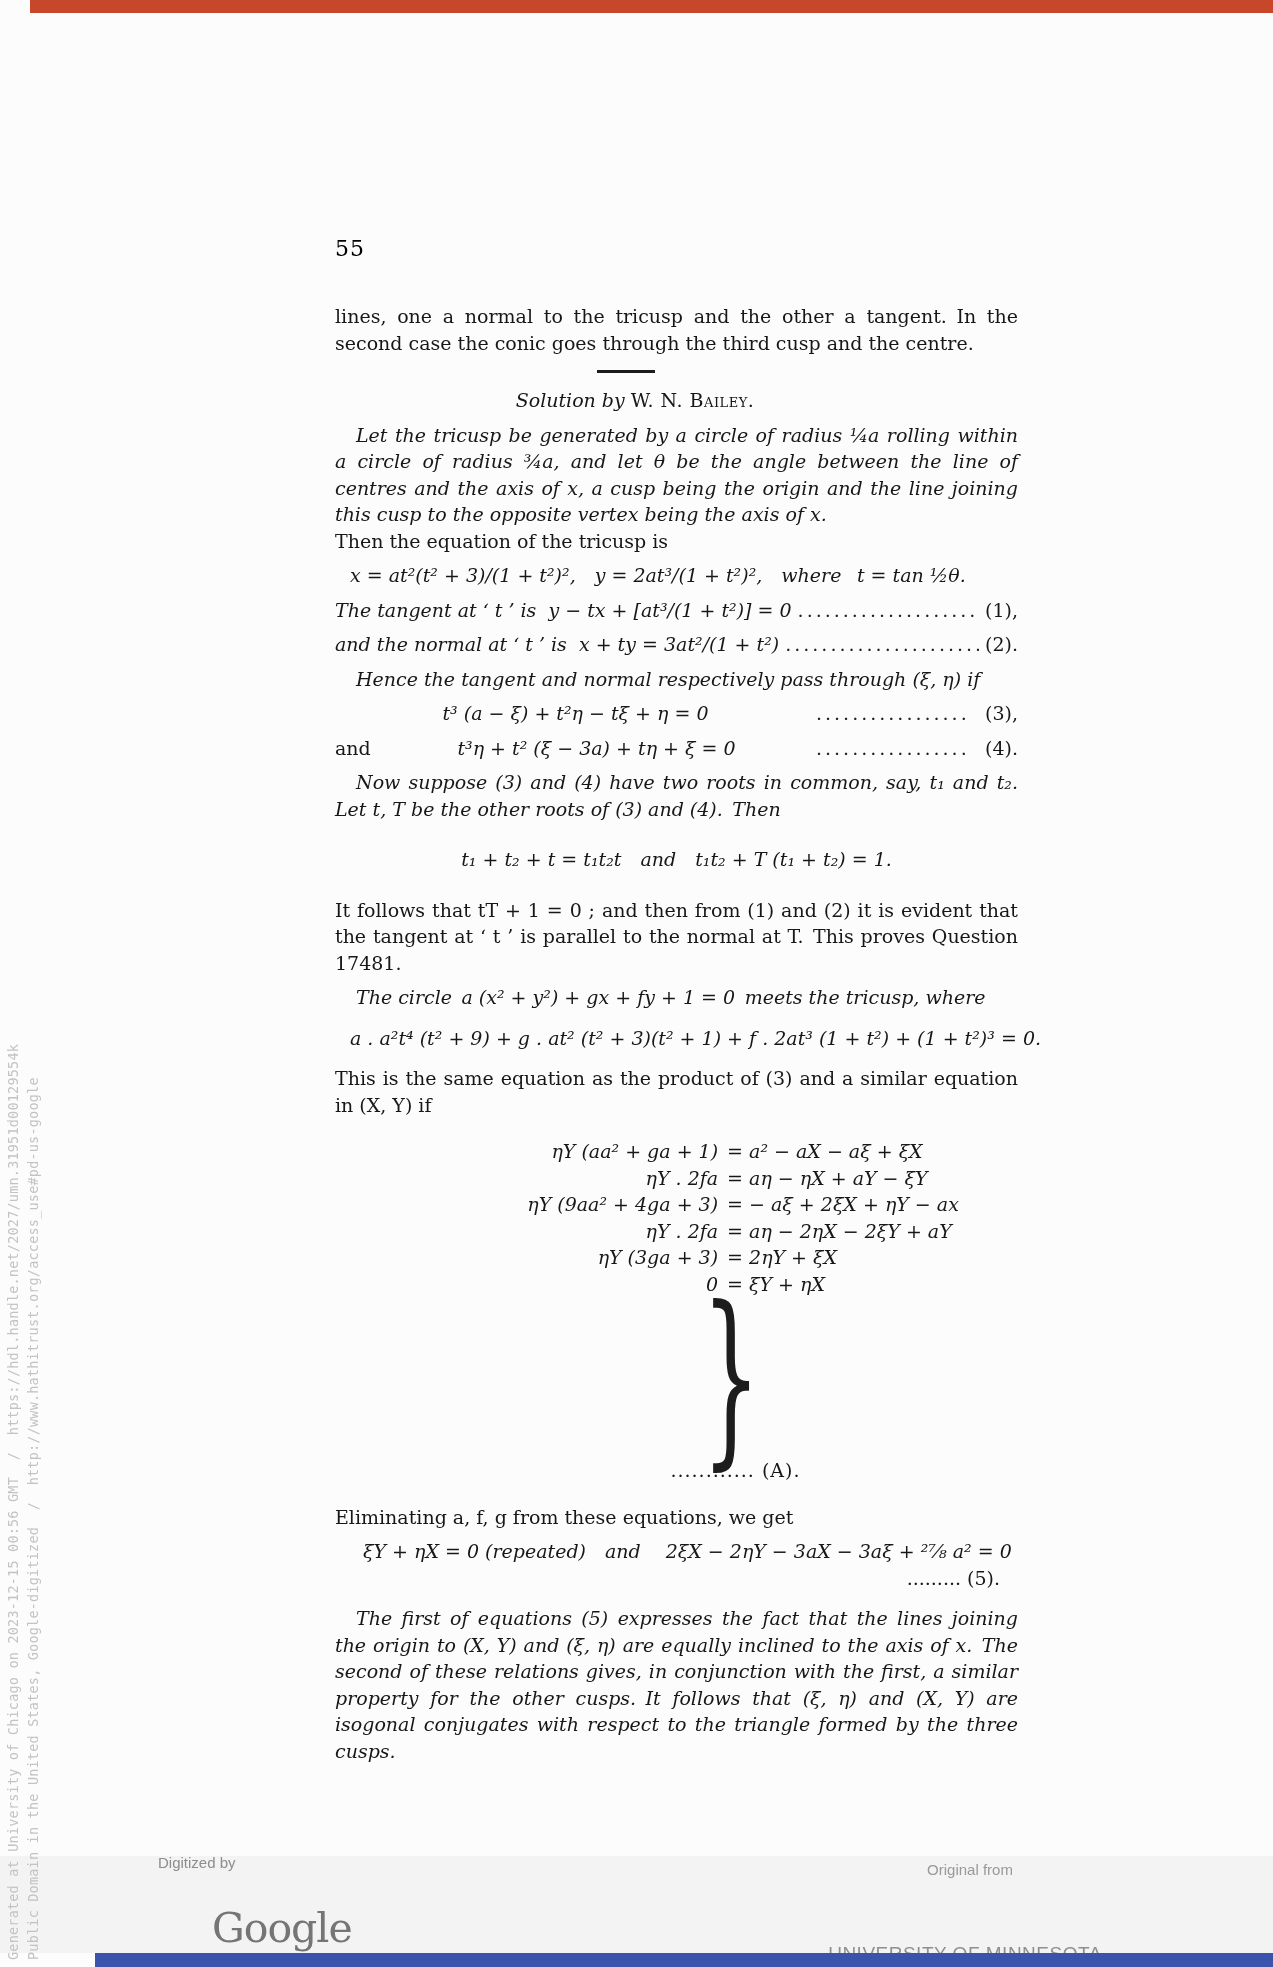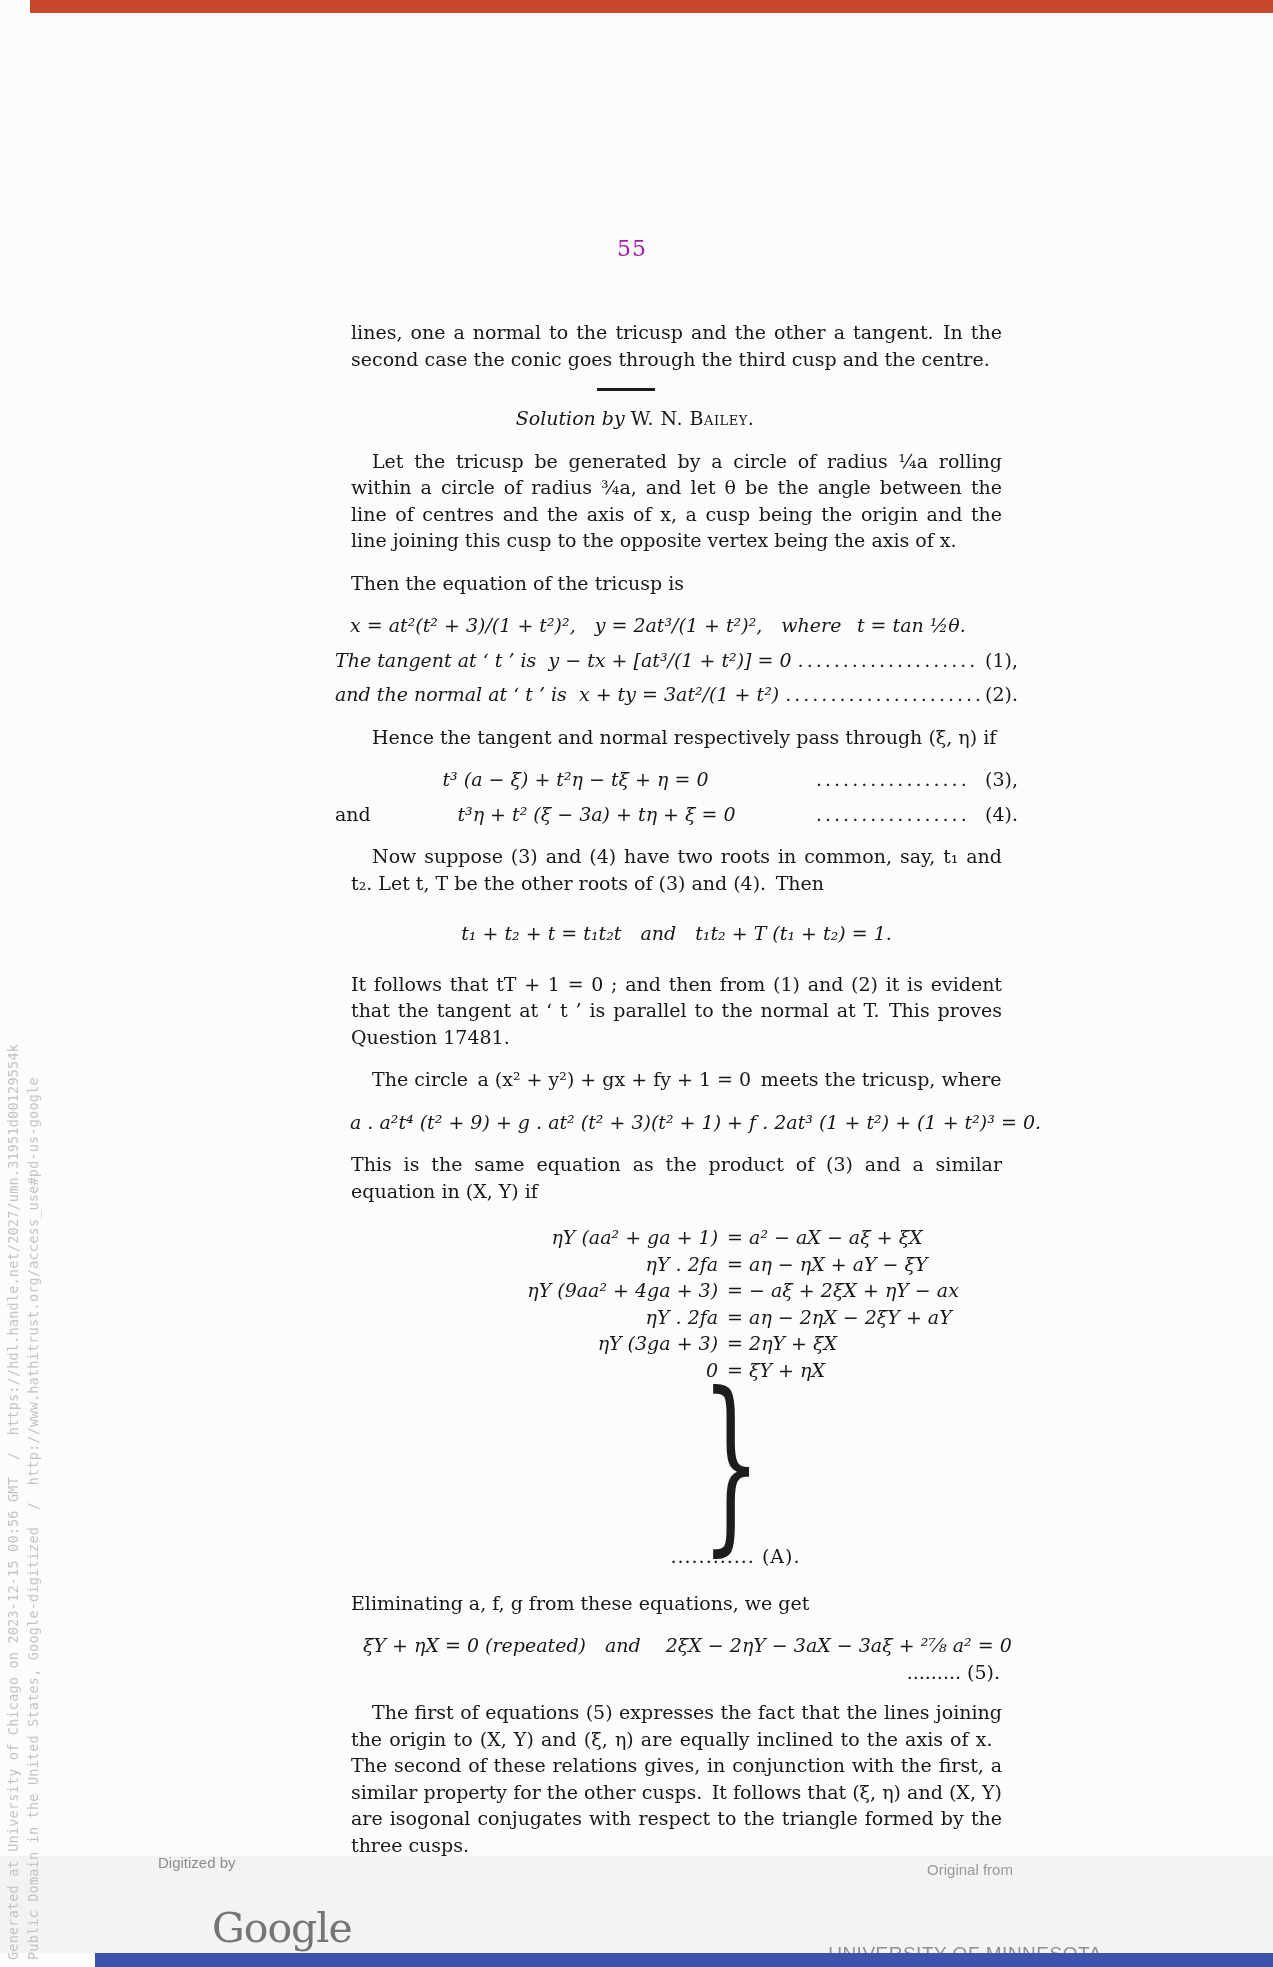--- a/index.html
+++ b/index.html
@@ -24,29 +24,29 @@
     font-family:"DejaVu Sans Mono", monospace;
     font-size:13.5px;
     letter-spacing:.2px;
     color:#c3c3c3;
   }
   .side-line.l1{left:5px;top:1960px;}
   .side-line.l2{left:25px;top:1960px;}
   
   .pageno{
     position:absolute;top:236px;left:335px;width:594px;
-    text-align:center;font-size:22px;letter-spacing:1px;color:#a21caf;
+    text-align:left;font-size:22px;letter-spacing:1px;color:#000000;
   }
   
   .content{
     position:absolute;left:335px;top:303px;width:683px;
     font-size:19px;line-height:26.5px;color:#171717;
   }
-  .p{margin:16px;text-align:justify;}
-  .ind{text-indent:21px;}
+  .p{margin:0;text-align:justify;}
+  .ind{text-indent:21px;font-style:italic;}
   .rule{width:58px;height:3px;background:#1c1c1c;margin:14px 0 14px 262px;}
   .heading{width:600px;text-align:center;margin:0 0 8px 0;}
   .heading .it{font-style:italic;}
   .heading .nm{font-variant:small-caps;letter-spacing:.5px;}
   .eq{font-style:italic;white-space:pre;margin:8px 0;padding-left:15px;}
   .eqrow{display:flex;align-items:baseline;margin:8px 0;}
   .eqrow .body{font-style:italic;white-space:pre;}
   .dots{letter-spacing:3px;overflow:hidden;white-space:nowrap;color:#222;}
   .eqrow .dots.grow{flex:1;margin:0 6px;}
   .tag{white-space:pre;text-align:right;}

